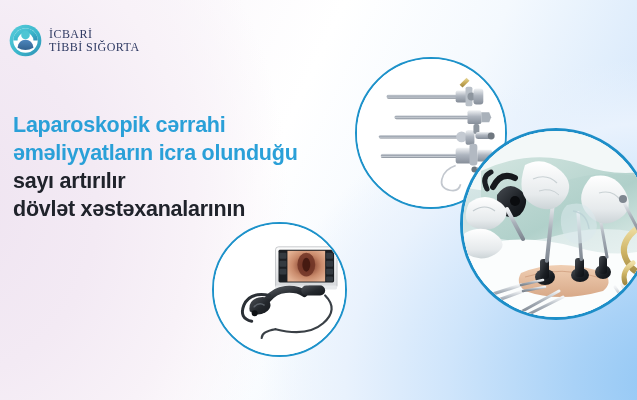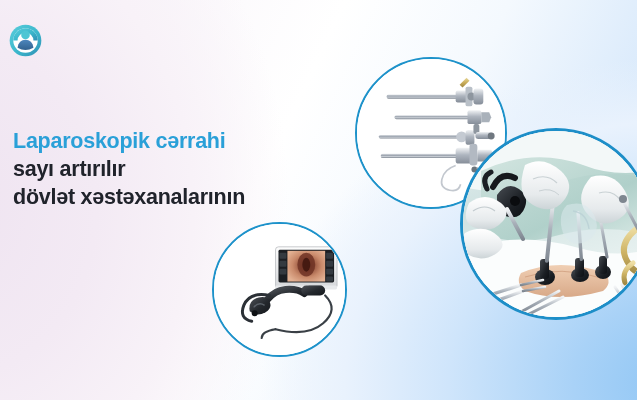--- a/index.html
+++ b/index.html
@@ -26,21 +26,21 @@
   #logo-text span {
     font-family:"Liberation Serif", serif;
     font-size:12px; font-weight:400;
     letter-spacing:.45px;
     color:#2f3a63;
     white-space:nowrap;
   }
 
   
   #headline {
-    position:absolute; left:13px; top:128px;
+    position:absolute; left:13px; top:112px;
     width:340px;
     line-height:1.30;
   }
   #headline div {
     font-size:21.5px;
     font-weight:700;
     letter-spacing:-0.25px;
     white-space:nowrap;
   }
   .hl-blue { color:#2aa0d8; }
@@ -90,24 +90,29 @@
             <stop offset="100%" stop-color="#32628f"></stop>
           </linearGradient>
         </defs>
         <circle cx="50" cy="50" r="48" fill="url(#gRing)"></circle>
         <circle cx="50" cy="50" r="37" fill="#ffffff"></circle>
         <path d="M13 50a37 37 0 0 1 74 0h-13a24 24 0 0 0-48 0z" fill="url(#gRing)"></path>
         <circle cx="50" cy="33" r="13" fill="#4ec6d4"></circle>
         <path d="M50 48c-13 0-22 9-24 24a48 48 0 0 0 48 0c-2-15-11-24-24-24z" fill="url(#gBody)"></path>
       </svg>
     </span>
+    <span id="logo-text">
+      <span>İCBARİ</span>
+      <span>TİBBİ SIĞORTA</span>
+    </span>
   </div>
 
   <div id="headline">
     <div class="hl-blue">Laparoskopik cərrahi</div>
+    <div class="hl-blue">əməliyyatların icra olunduğu</div>
     <div class="hl-dark">sayı artırılır</div>
     <div class="hl-dark">dövlət xəstəxanalarının</div>
   </div>
 
   <div class="photo-circle" id="circle-instruments">
     <svg viewBox="0 0 150 150" aria-hidden="true">
       <rect width="150" height="150" fill="#ffffff"></rect>
       <defs>
         <linearGradient id="steel" x1="0" y1="0" x2="0" y2="1">
           <stop offset="0%" stop-color="#e3e6ea"></stop>

